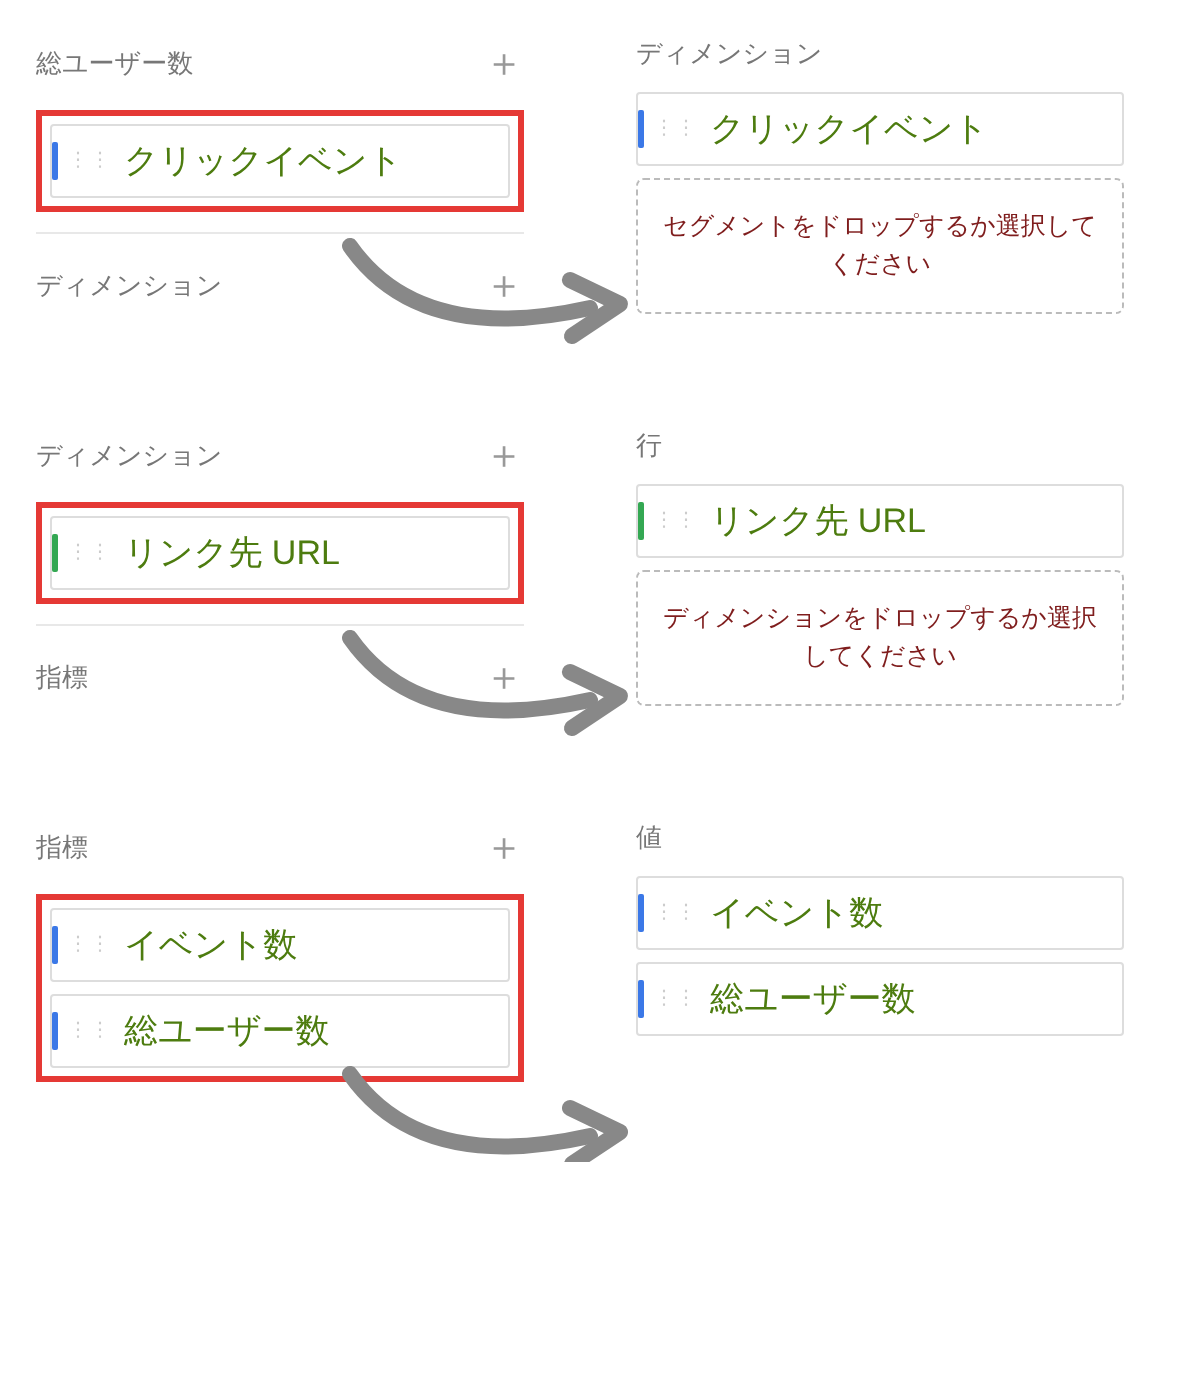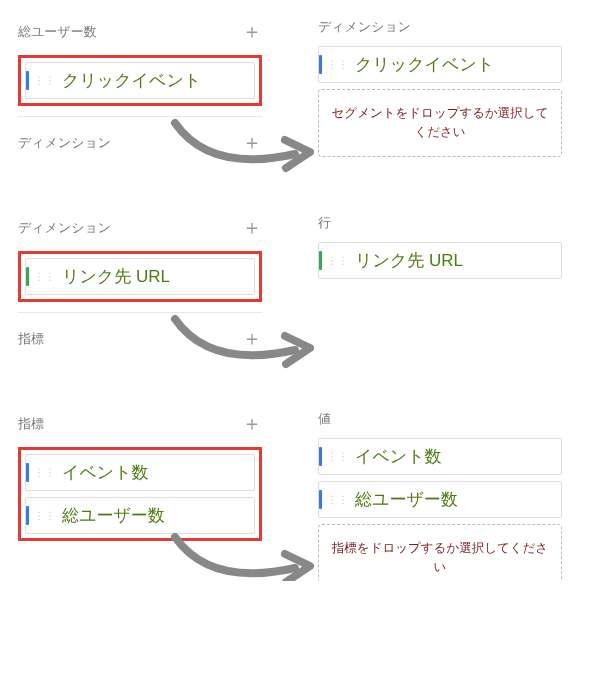--- a/index.html
+++ b/index.html
@@ -159,20 +159,21 @@
   </div>
   <div class="right-panel">
     <div class="section-label">
       <span>行</span>
     </div>
     <div class="chip">
       <div class="chip-marker green"></div>
       <span class="drag-dots">⋮⋮</span>
       <span class="chip-text">リンク先 URL</span>
     </div>
+    <div class="drop-zone">ディメンションをドロップするか選択してください</div>
   </div>
   <svg class="arrow" style="top:118px" viewBox="0 0 155 60">
     <path d="M 5 5 Q 40 55, 125 36" fill="none" stroke="#888" stroke-width="8" stroke-linecap="round"></path>
     <path d="M 115 22 L 140 34 L 116 50" fill="none" stroke="#888" stroke-width="8" stroke-linecap="round" stroke-linejoin="round"></path>
   </svg>
 </div>
 
 <div class="section">
   <div class="left-panel">
     <div class="section-label">
@@ -199,19 +200,18 @@
     <div class="chip">
       <div class="chip-marker blue"></div>
       <span class="drag-dots">⋮⋮</span>
       <span class="chip-text">イベント数</span>
     </div>
     <div class="chip">
       <div class="chip-marker blue"></div>
       <span class="drag-dots">⋮⋮</span>
       <span class="chip-text">総ユーザー数</span>
     </div>
-    <div class="drop-zone">指標をドロップするか選択してください</div>
   </div>
   <svg class="arrow" style="top:140px" viewBox="0 0 155 60">
     <path d="M 5 5 Q 40 55, 125 36" fill="none" stroke="#888" stroke-width="8" stroke-linecap="round"></path>
     <path d="M 115 22 L 140 34 L 116 50" fill="none" stroke="#888" stroke-width="8" stroke-linecap="round" stroke-linejoin="round"></path>
   </svg>
 </div>
 
 </body></html>

